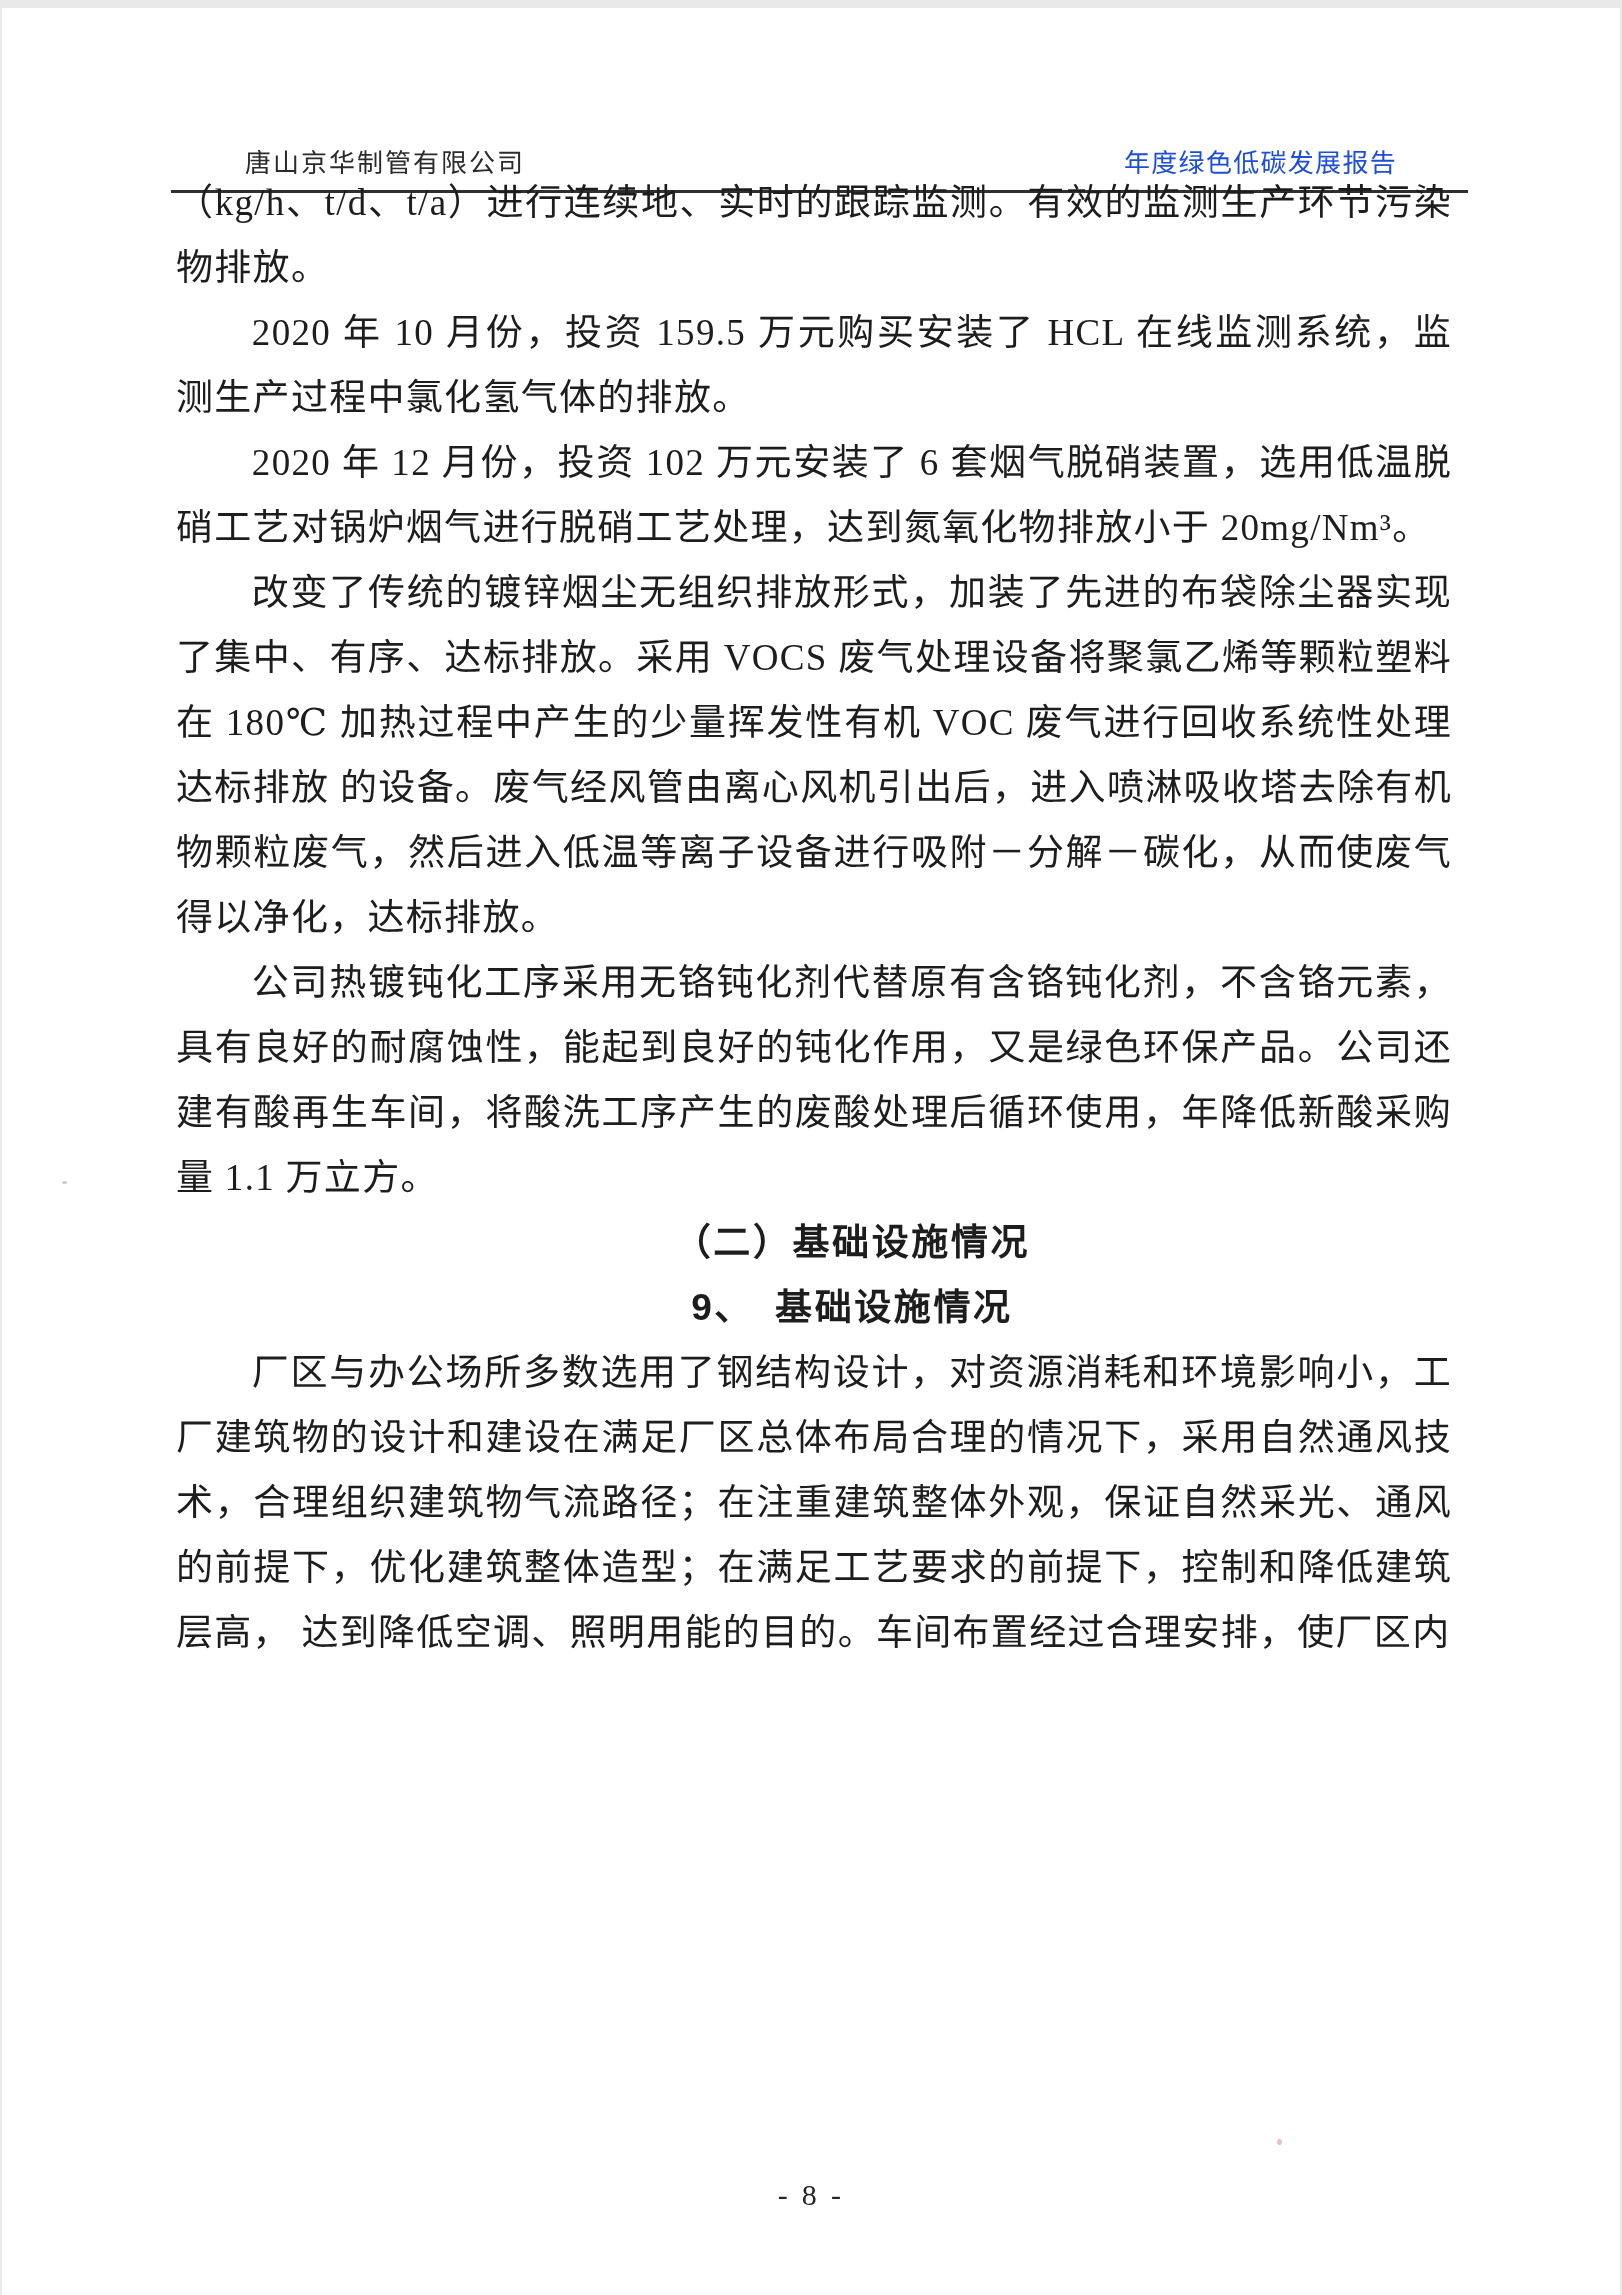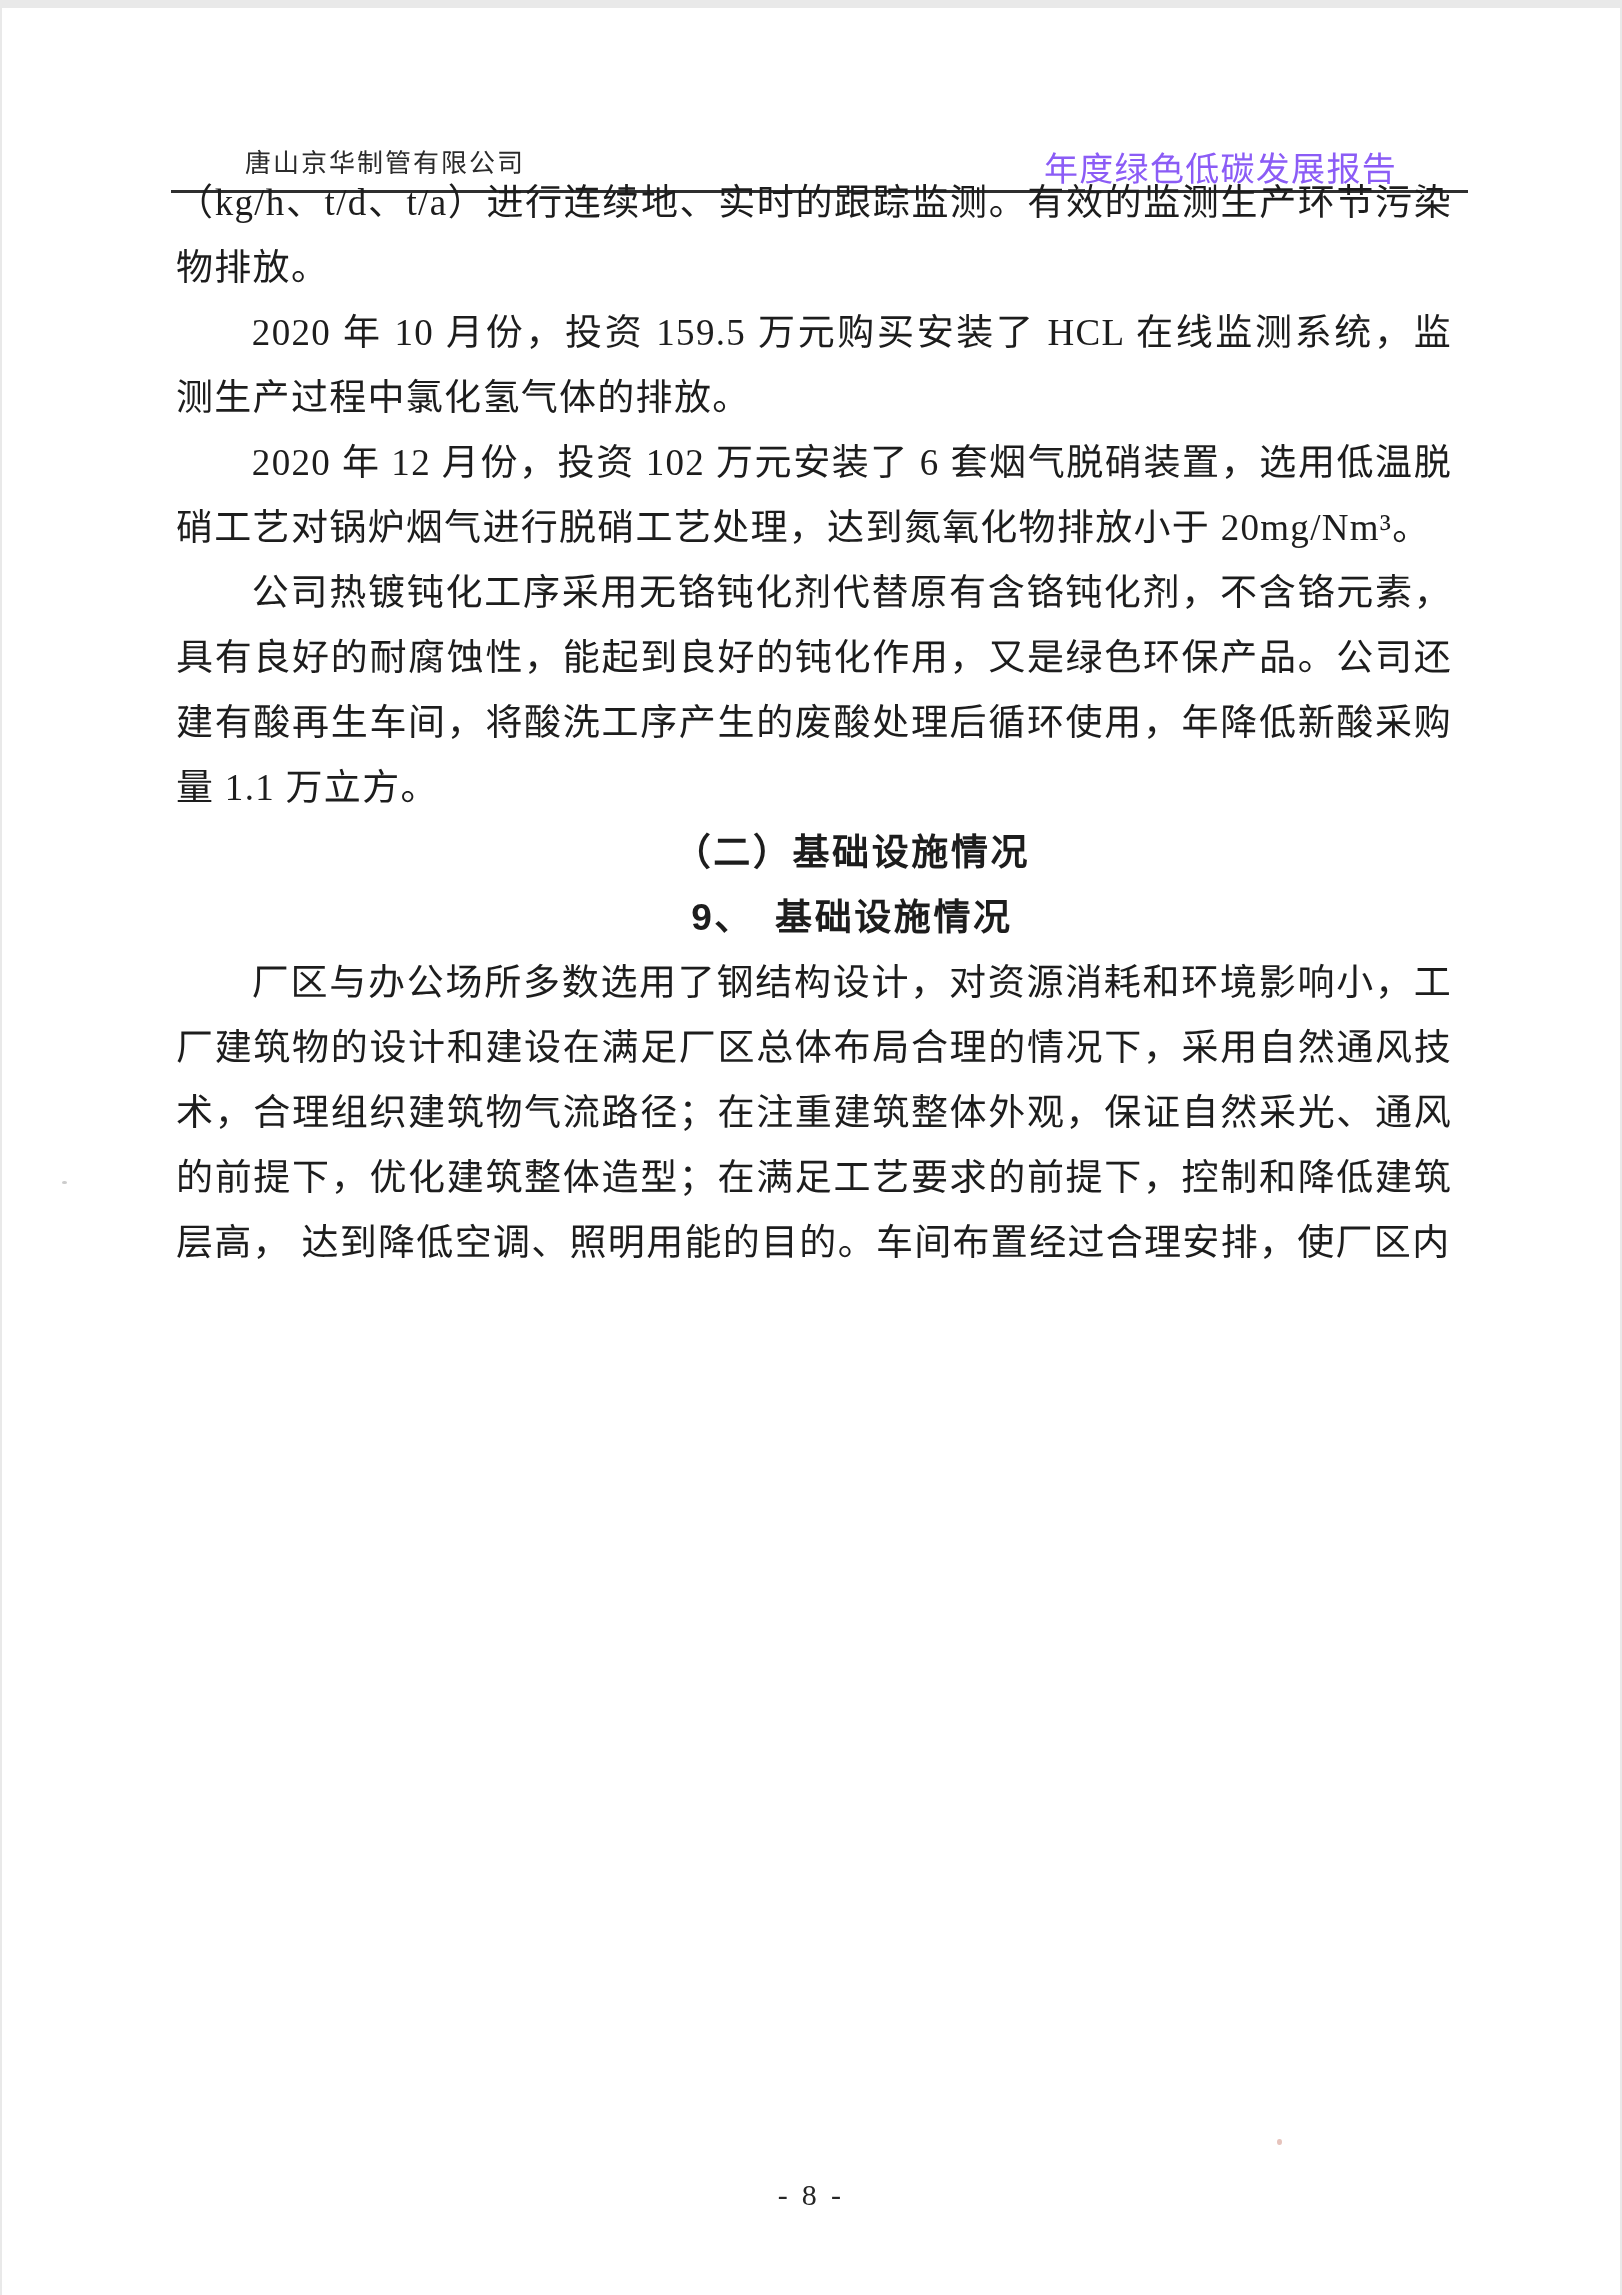--- a/index.html
+++ b/index.html
@@ -24,23 +24,23 @@
     top:134px;
     font-size:26px;
     letter-spacing:2px;
     color:#2b2b2b;
     white-space:nowrap;
   }
   .hdr-right{
     position:absolute;
     right:223px;
     top:134px;
-    font-size:34px;
+    font-size:26px;
     letter-spacing:1.3px;
-    color:#8b5cf6;
+    color:#1d4ed8;
     white-space:nowrap;
   }
   .hdr-rule{
     position:absolute;
     left:169px;
     top:182px;
     width:1297px;
     height:3.3px;
     background:var(--rule);
   }
@@ -104,20 +104,21 @@
   <div class="hdr-left">唐山京华制管有限公司</div>
 
   <div class="hdr-right">年度绿色低碳发展报告</div>
 
   <div class="hdr-rule"></div>
 
   <main class="doc-body">
       <p class="para body">（kg/h、t/d、t/a）进行连续地、实时的跟踪监测。有效的监测生产环节污染物排放。</p>
       <p class="para body indent">2020 年 10 月份，投资 159.5 万元购买安装了 HCL 在线监测系统，监测生产过程中氯化氢气体的排放。</p>
       <p class="para body indent">2020 年 12 月份，投资 102 万元安装了 6 套烟气脱硝装置，选用低温脱硝工艺对锅炉烟气进行脱硝工艺处理，达到氮氧化物排放小于 20mg/Nm³。</p>
+      <p class="para body indent">改变了传统的镀锌烟尘无组织排放形式，加装了先进的布袋除尘器实现了集中、有序、达标排放。采用 VOCS 废气处理设备将聚氯乙烯等颗粒塑料在 180℃ 加热过程中产生的少量挥发性有机 VOC 废气进行回收系统性处理达标排放 的设备。废气经风管由离心风机引出后，进入喷淋吸收塔去除有机物颗粒废气，然后进入低温等离子设备进行吸附－分解－碳化，从而使废气得以净化，达标排放。</p>
       <p class="para body indent">公司热镀钝化工序采用无铬钝化剂代替原有含铬钝化剂，不含铬元素，具有良好的耐腐蚀性，能起到良好的钝化作用，又是绿色环保产品。公司还建有酸再生车间，将酸洗工序产生的废酸处理后循环使用，年降低新酸采购量 1.1 万立方。</p>
       <p class="para heading indent">（二）基础设施情况</p>
       <p class="para heading indent">9、　基础设施情况</p>
       <p class="para body indent">厂区与办公场所多数选用了钢结构设计，对资源消耗和环境影响小，工厂建筑物的设计和建设在满足厂区总体布局合理的情况下，采用自然通风技术，合理组织建筑物气流路径；在注重建筑整体外观，保证自然采光、通风的前提下，优化建筑整体造型；在满足工艺要求的前提下，控制和降低建筑层高， 达到降低空调、照明用能的目的。车间布置经过合理安排，使厂区内</p>
     </main>
 
   <div class="artifact-dot"></div>
 
   <div class="artifact-speck"></div>
 

